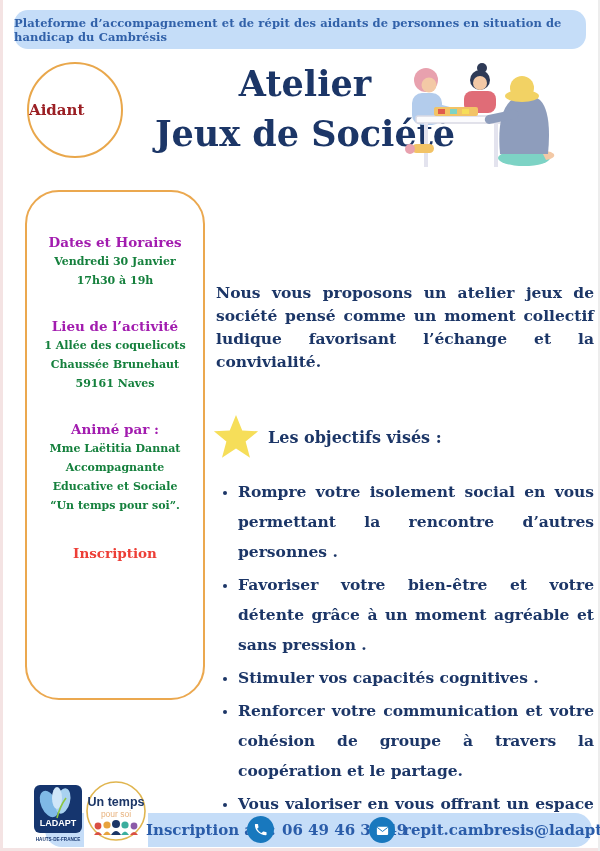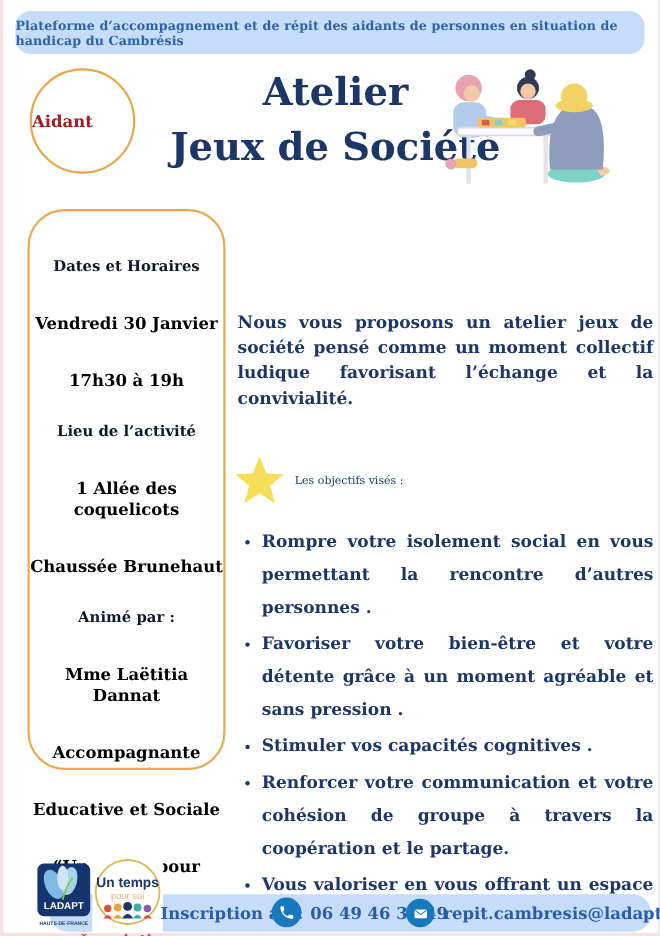--- a/index.html
+++ b/index.html
@@ -31,32 +31,32 @@
   .title .l1{font-size:35px;line-height:48px;}
   .title .l2{font-size:35px;line-height:52px;}
   .illu{position:absolute;left:396px;top:58px;width:168px;height:118px;}
 
   
   .side{
     position:absolute;left:25px;top:190px;width:180px;height:510px;
     border:2.5px solid #eba84f;border-radius:34px;background:#fff;
     text-align:center;box-sizing:border-box;padding-top:40px;
   }
-  .side .h{color:#0f172a;font-size:13.5px;font-weight:bold;line-height:20px;}
-  .side .t{color:#000000;font-size:15px;font-weight:bold;line-height:19px;margin-top:33px;}
+  .side .h{color:#a21caf;font-size:13.5px;font-weight:bold;line-height:20px;}
+  .side .t{color:#15803d;font-size:11px;font-weight:bold;line-height:19px;}
   .side .sec{margin-bottom:26px;}
   .side .insc{margin-top:28px;}
   .side .insc div{color:#ed3e36;font-size:13.5px;font-weight:bold;line-height:21px;}
 
   
   .main{position:absolute;left:216px;top:281px;width:378px;}
   .intro{font-size:15.5px;font-weight:bold;line-height:23px;text-align:justify;color:#1c3667;margin:0;}
   .obj-head{display:flex;align-items:center;margin-top:40px;}
   .obj-head .star{width:48px;height:48px;flex:0 0 48px;margin-left:-4px;}
-  .obj-head span{font-size:10px;font-weight:normal;margin-left:8px;}
+  .obj-head span{font-size:16px;font-weight:bold;margin-left:8px;}
   ul.objs{margin:16px 0 0 0;padding-left:22px;}
   ul.objs li{
     font-size:15.5px;font-weight:bold;line-height:30px;text-align:justify;
     color:#1c3667;margin-bottom:3px;
   }
   ul.objs li::marker{color:#1c3667;font-size:14px;}
 
   
   .footer-bar{
     position:absolute;left:45px;top:813px;width:547px;height:34px;border-radius:17px;
@@ -131,20 +131,21 @@
   <div class="side">
     <div class="sec">
       <div class="h">Dates et Horaires</div>
       <div class="t">Vendredi 30 Janvier</div>
       <div class="t">17h30 à 19h</div>
     </div>
     <div class="sec">
       <div class="h">Lieu de l’activité</div>
       <div class="t">1 Allée des coquelicots</div>
       <div class="t">Chaussée Brunehaut</div>
+      <div class="t">59161 Naves</div>
     </div>
     <div class="sec" style="margin-bottom:0;">
       <div class="h">Animé par :</div>
       <div class="t">Mme Laëtitia Dannat</div>
       <div class="t">Accompagnante</div>
       <div class="t">Educative et Sociale</div>
       <div class="t">“Un temps pour soi”.</div>
     </div>
     <div class="insc">
       <div>Inscription</div>

